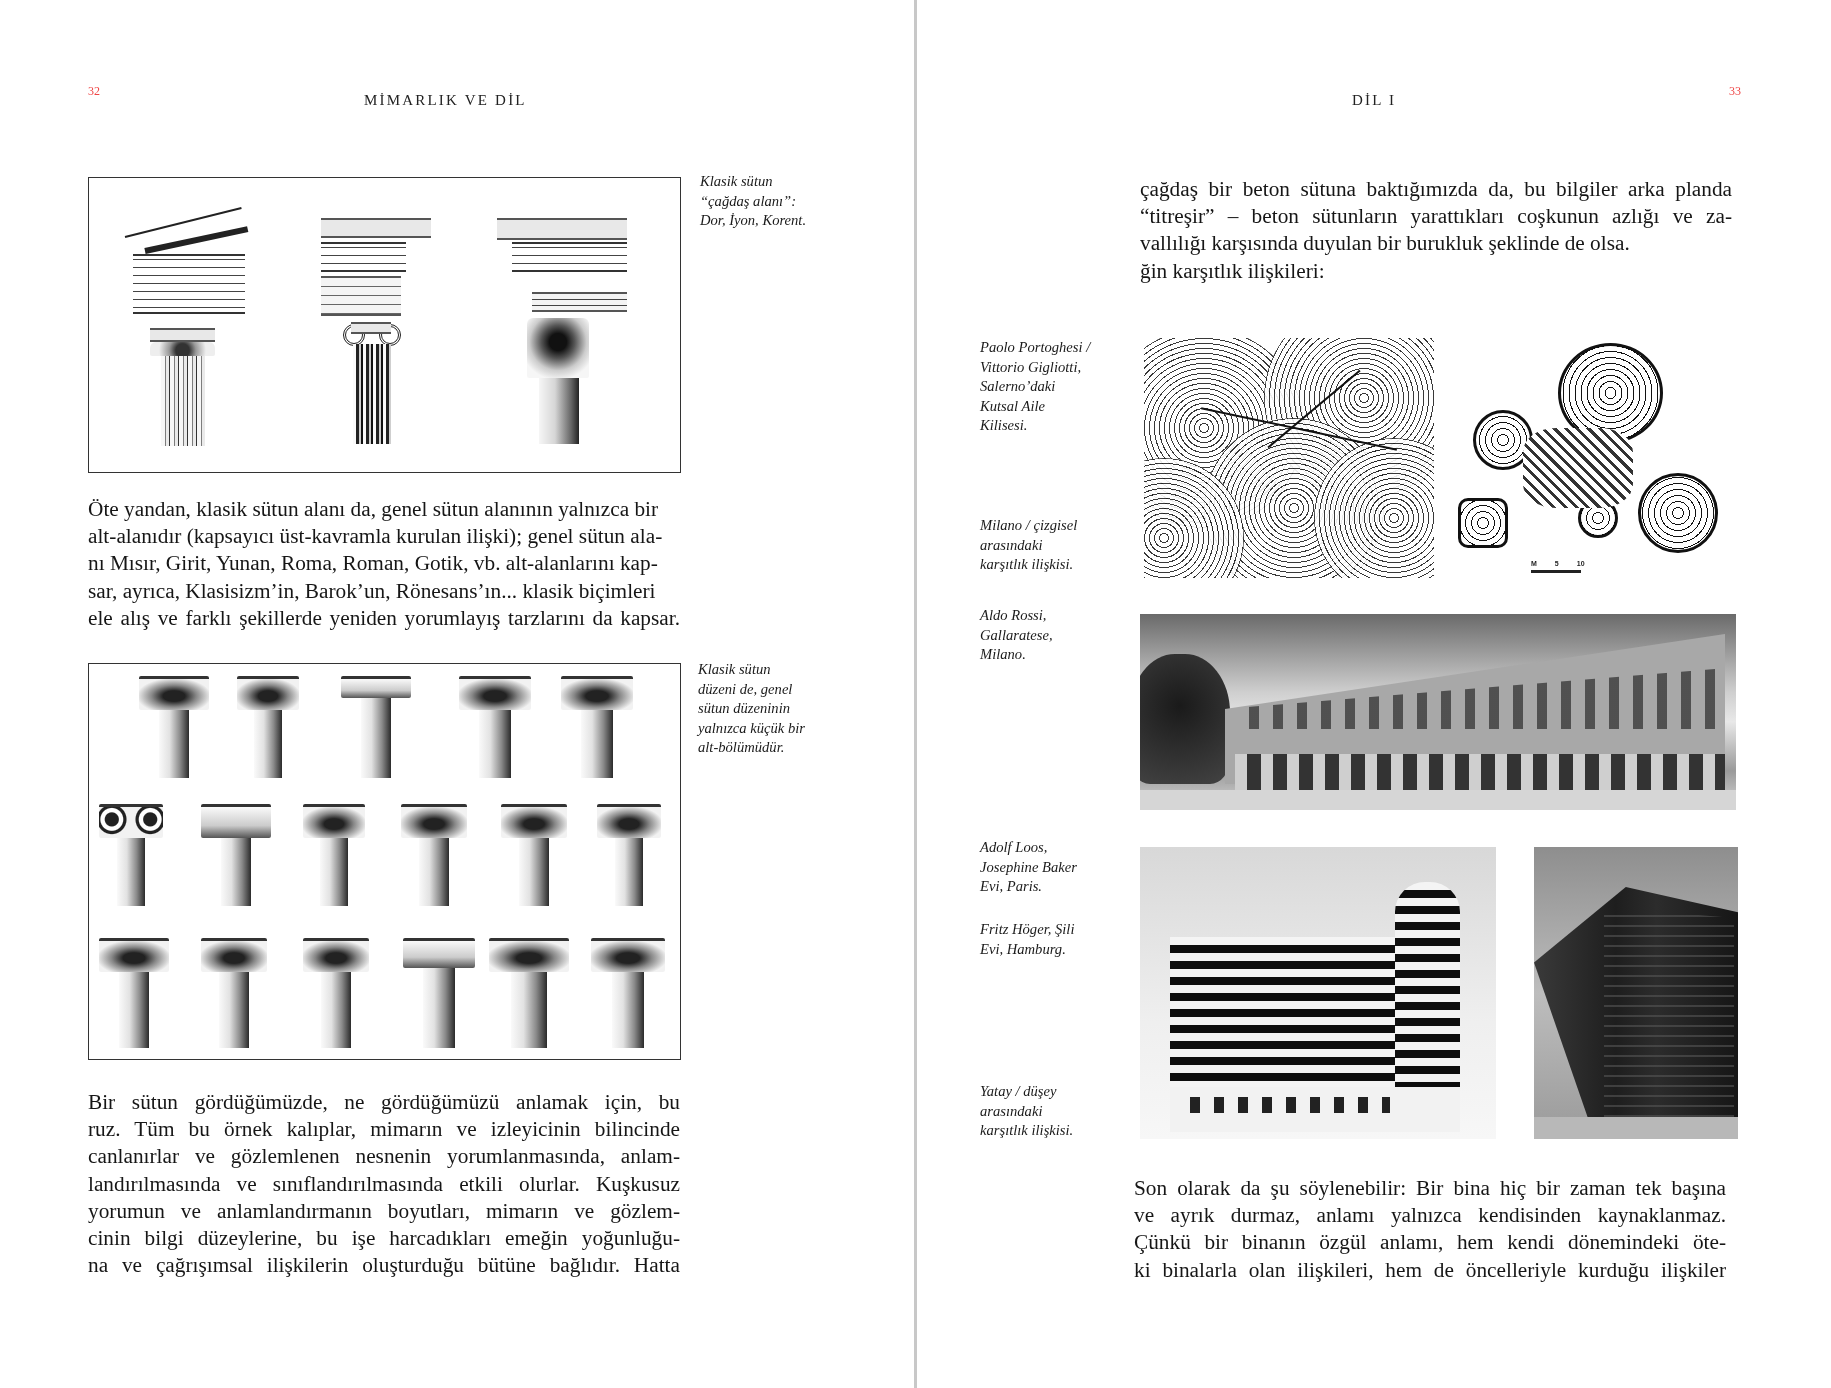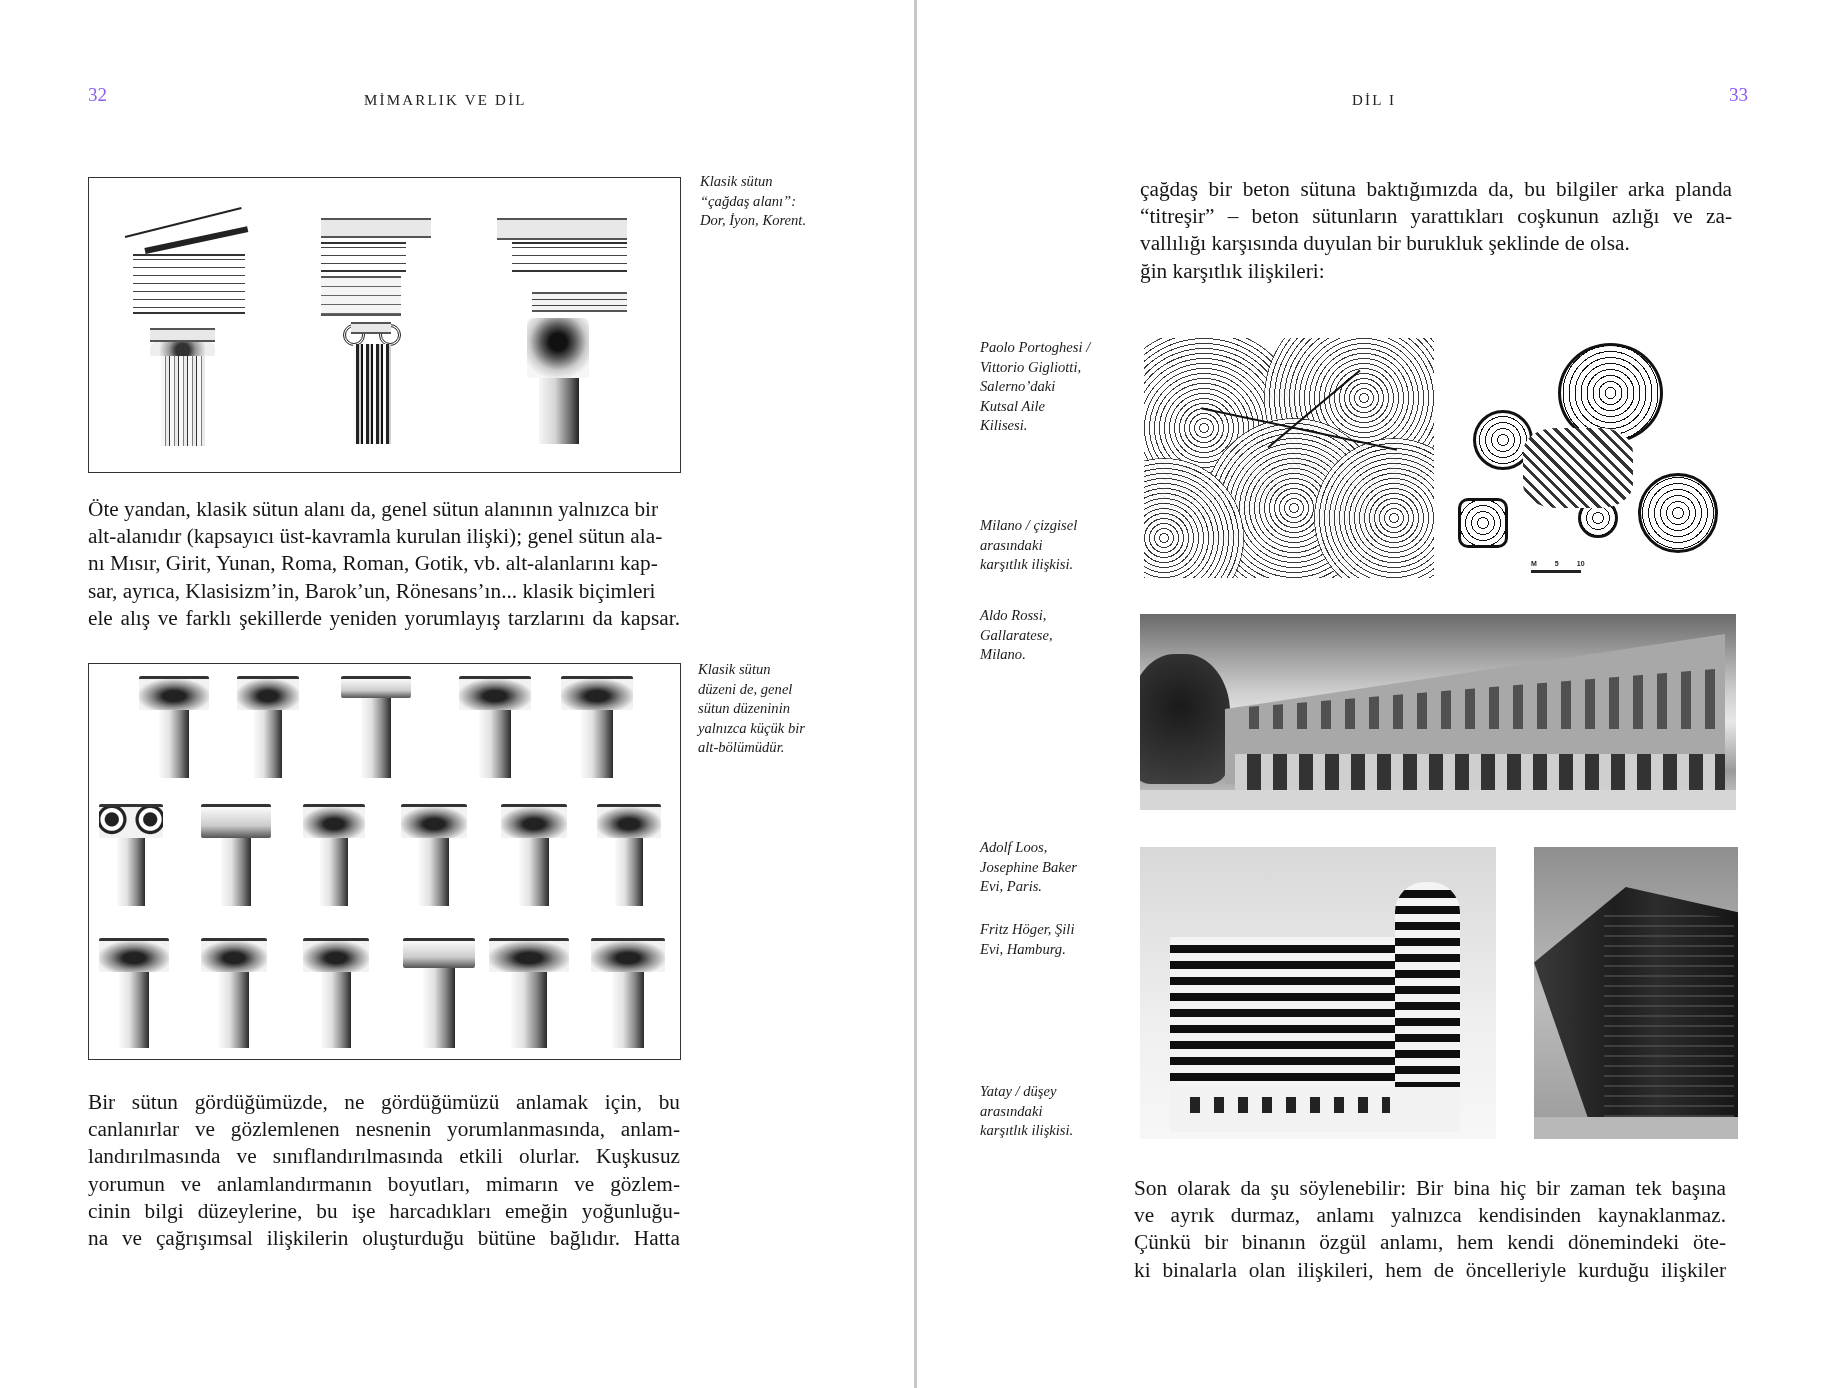--- a/index.html
+++ b/index.html
@@ -4,21 +4,21 @@
 <style>
   * { box-sizing: border-box; margin: 0; padding: 0; }
   html, body { width: 1831px; height: 1388px; background: #ffffff; overflow: hidden; }
   body { position: relative; font-family: "Liberation Serif", "DejaVu Serif", serif; color: #1a1a1a; }
 
   .page { position: absolute; top: 0; height: 1388px; background: #fff; }
   .page-left { left: 0; width: 915px; }
   .page-right { left: 918px; width: 913px; }
   .gutter { position: absolute; left: 914px; top: 0; width: 3px; height: 1388px; background: #c8c8c8; }
 
-  .folio { position: absolute; top: 84px; font-size: 19px; color: #8b5cf6; }
+  .folio { position: absolute; top: 84px; font-size: 12px; color: #ef4444; }
   .running-head { position: absolute; top: 92px; font-size: 15px; letter-spacing: 2.2px; color: #222; text-align: center; }
 
   .body-text { position: absolute; font-size: 21.3px; line-height: 27.2px; text-align: justify; color: #161616; }
   .indent { text-indent: 78px; }
 
   .caption { position: absolute; font-style: italic; font-size: 14.6px; line-height: 19.5px; color: #1a1a1a; }
   .caption.right { text-align: left; }
 
   .figure-box { position: absolute; border: 1.5px solid #333; background: #fff; overflow: hidden; }
   .fig { position: absolute; overflow: hidden; }
@@ -177,20 +177,21 @@
   <div class="caption" style="left:698px; top:660px;">
     <div>Klasik sütun</div>
     <div>düzeni de, genel</div>
     <div>sütun düzeninin</div>
     <div>yalnızca küçük bir</div>
     <div>alt-bölümüdür.</div>
   </div>
 
   <div class="body-text" style="left:88px; top:1089px; width:592px;">
     <div style="text-align-last:justify;">Bir sütun gördüğümüzde, ne gördüğümüzü anlamak için, bu</div>
+    <div style="text-align-last:justify;">ruz. Tüm bu örnek kalıplar, mimarın ve izleyicinin bilincinde</div>
     <div style="text-align-last:justify;">canlanırlar ve gözlemlenen nesnenin yorumlanmasında, anlam-</div>
     <div style="text-align-last:justify;">landırılmasında ve sınıflandırılmasında etkili olurlar. Kuşkusuz</div>
     <div style="text-align-last:justify;">yorumun ve anlamlandırmanın boyutları, mimarın ve gözlem-</div>
     <div style="text-align-last:justify;">cinin bilgi düzeylerine, bu işe harcadıkları emeğin yoğunluğu-</div>
     <div style="text-align-last:justify;">na ve çağrışımsal ilişkilerin oluşturduğu bütüne bağlıdır. Hatta</div>
   </div>
 </div>
 
 <div class="gutter"></div>
 

